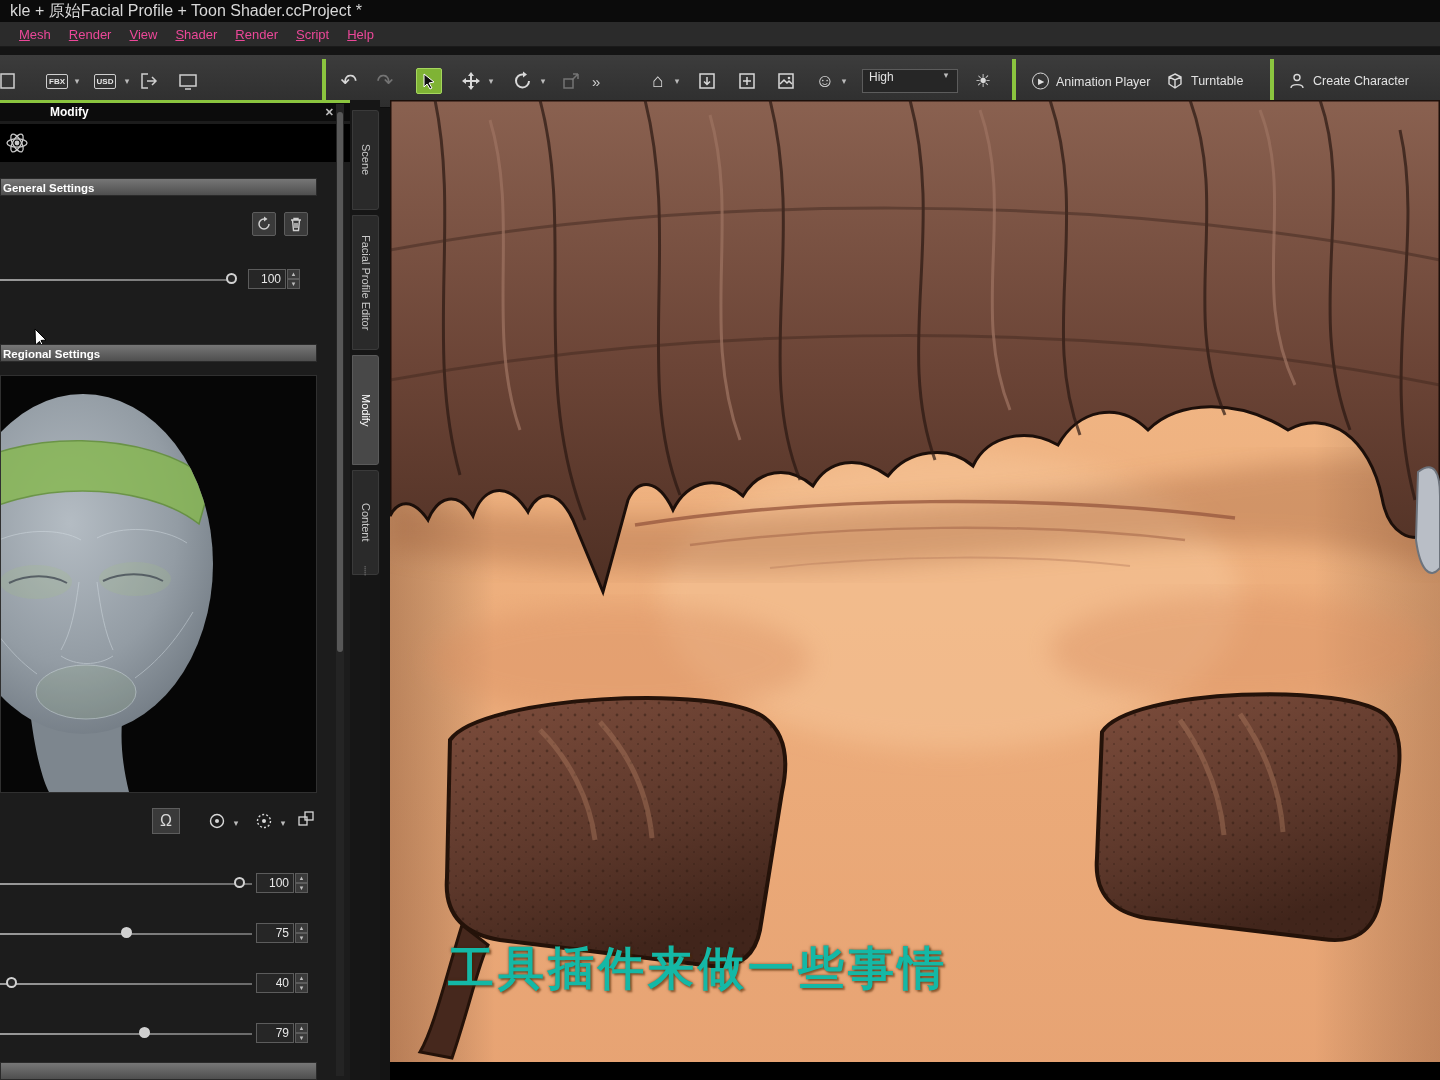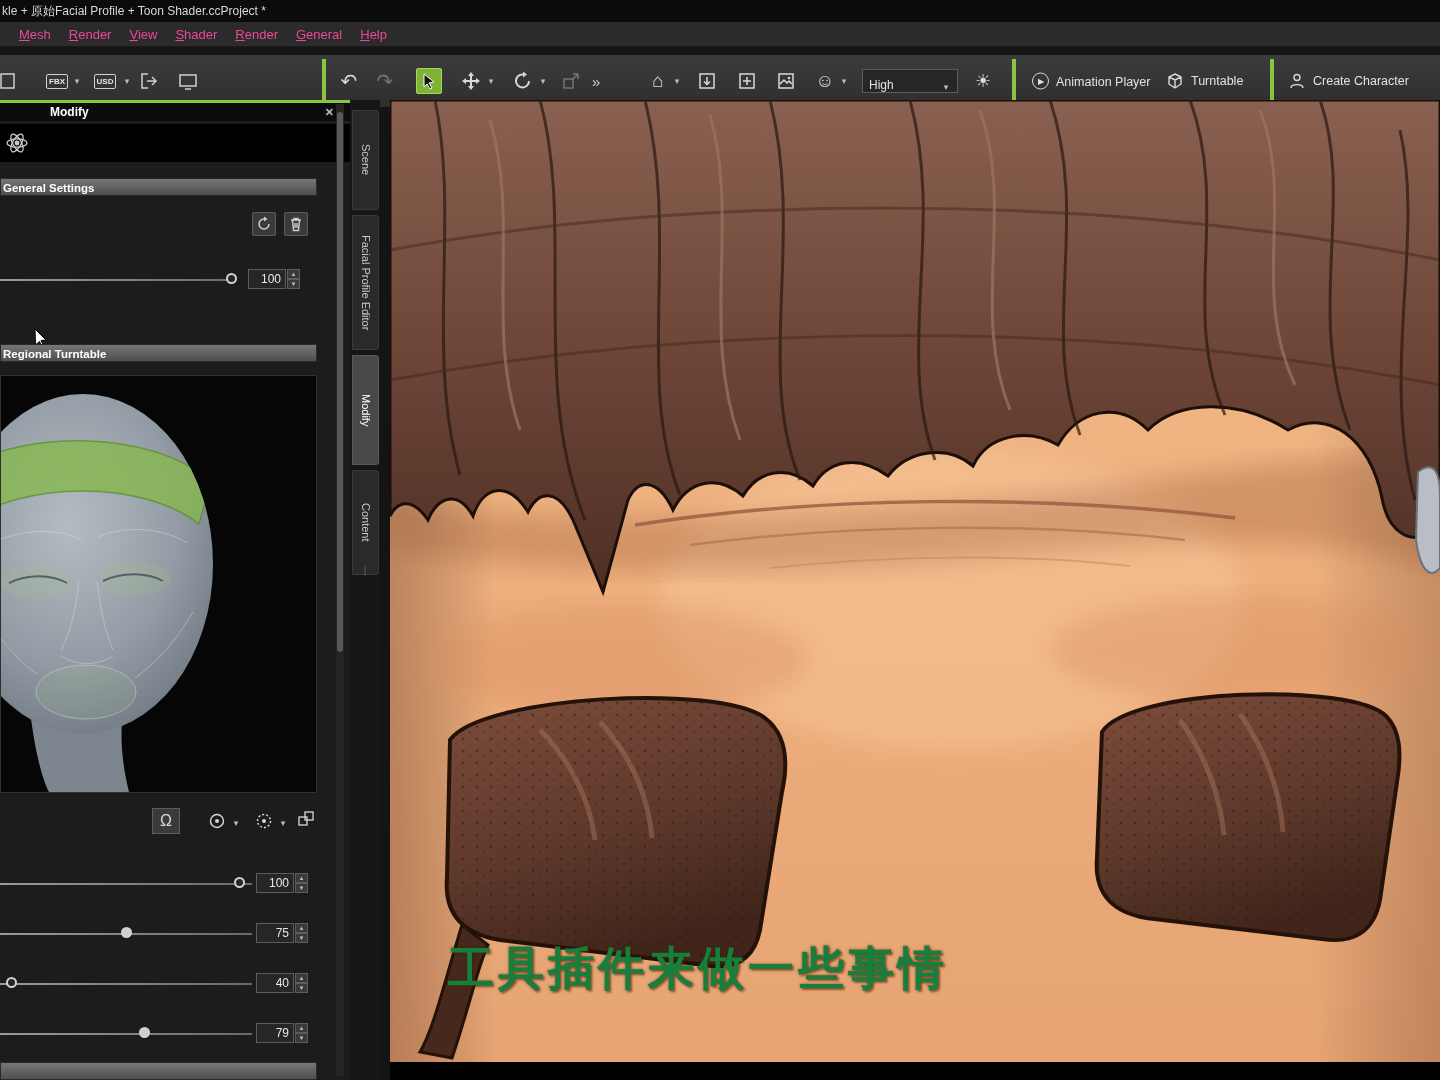--- a/index.html
+++ b/index.html
@@ -1,41 +1,41 @@
 <!DOCTYPE html>
 <html><head>
 <meta charset="utf-8">
 <style>
   * { box-sizing: border-box; margin: 0; padding: 0; }
   html,body { width:1440px; height:1080px; background:#141414; overflow:hidden;
               font-family:"Liberation Sans", sans-serif; }
 
   
   .titlebar { position:absolute; left:0; top:0; width:1440px; height:22px; background:#0b0b0b;
-              color:#d8d8d8; font-size:12px; line-height:22px; padding-left:2px; white-space:nowrap; }
+              color:#d8d8d8; font-size:16px; line-height:22px; padding-left:10px; white-space:nowrap; }
   .menubar { position:absolute; left:0; top:22px; width:1440px; height:25px; background:#2b2b2b;
              border-bottom:1px solid #1a1a1a; display:flex; align-items:center; padding-left:10px; }
   .menu-item { display:inline-block; color:#ec4899; font-size:13px; padding:3px 9px; cursor:default; }
   .menu-item::first-letter { text-decoration:underline; }
 
   
   .toolbar { position:absolute; left:0; top:47px; width:1440px; height:53px;
              background:linear-gradient(#3c3c3c,#2e2e2e); border-bottom:1px solid #0e0e0e;margin-top:8px; }
   .tb { position:absolute; top:50%; transform:translateY(-50%); color:#d9d9d9; }
   .icon-btn { width:26px; height:26px; display:flex; align-items:center; justify-content:center;
               font-size:16px; color:#d9d9d9; }
   .icon-btn svg { display:block; }
   .caret { font-size:9px; color:#bbb; width:10px; text-align:center; }
   .dim { opacity:.38; }
   .sep-green { width:4px; height:44px; background:#8bc53f; }
   .tool-active { background:#7fb335; border:1px solid #a5d65e; border-radius:2px; }
   .mini-tag { font-size:8px; font-weight:bold; border:1px solid #cfcfcf; border-radius:2px;
               padding:2px 2px; color:#e5e5e5; letter-spacing:0; }
   .quality { width:96px; height:24px; background:#262626; border:1px solid #5c5c5c; color:#e2e2e2;
-             font-size:12px; display:flex; align-items:flex-end; padding:0 6px; }
+             font-size:12px; display:flex; align-items:flex-start; padding:0 6px; }
   .quality .caret { margin-left:auto; }
   .tb-btn { display:flex; align-items:center; gap:7px; font-size:12.5px; color:#e2e2e2; }
   .playcirc { width:17px; height:17px; border:1.5px solid #d9d9d9; border-radius:50%;
               display:flex; align-items:center; justify-content:center; font-size:8px; padding-left:1px; }
 
   
   .panel { position:absolute; left:0; top:100px; width:350px; height:980px; background:#1c1c1c; }
   .panel-header { position:absolute; left:0; top:0; width:350px; height:21px; background:#0c0c0c;
                   border-top:3px solid #8bc53f; color:#fff; font-size:12px; font-weight:bold;
                   display:flex; align-items:center; }
@@ -71,36 +71,36 @@
   .vtab { position:absolute; left:2px; width:27px; background:#2a2a2a; border:1px solid #3a3a3a;
           border-radius:0 3px 3px 0; color:#c9c9c9; font-size:11px; writing-mode:vertical-rl;
           display:flex; align-items:center; justify-content:center; }
   .vtab.active { background:#484848; color:#fff; border-color:#5a5a5a; }
   .drag-dots { position:absolute; left:12px; top:462px; color:#6a6a6a; font-size:9px; line-height:5px;
                writing-mode:vertical-rl; letter-spacing:2px; }
 
   
   .viewport { position:absolute; left:390px; top:100px; width:1050px; height:980px; background:#000; }
   .viewport svg { display:block; }
-  .subtitle { position:absolute; left:58px; top:838px; width:940px; color:#15803d;
+  .subtitle { position:absolute; left:58px; top:838px; width:940px; color:#14b8a6;
               font-size:46px; font-weight:bold; letter-spacing:4px;
               text-shadow:0 0 3px rgba(60,30,0,.6), 2px 2px 2px rgba(80,40,0,.5); }
 </style>
 </head>
 <body>
 
 <div class="titlebar">kle + 原始Facial Profile + Toon Shader.ccProject *</div>
 
 <div class="menubar">
   <span class="menu-item">Mesh</span>
   <span class="menu-item">Render</span>
   <span class="menu-item">View</span>
   <span class="menu-item">Shader</span>
   <span class="menu-item">Render</span>
-  <span class="menu-item">General</span>
+  <span class="menu-item">Script</span>
   <span class="menu-item">Help</span>
 </div>
 
 <div class="toolbar">
   <div class="tb icon-btn" style="left:-8px">
     <svg width="20" height="20">
         <rect x="6" y="3" width="13" height="14" fill="none" stroke="#cfcfcf" stroke-width="1.5"></rect>
       </svg>
   </div>
   <div class="tb icon-btn" style="left:44px">
@@ -246,21 +246,21 @@
     <div class="spin" style="left:287px; top:169px">
       <span class="sp">▲</span>
       <span class="sp">▼</span>
     </div>
   </div>
 
   <svg class="cursor-arrow" width="16" height="20">
     <path d="M1 1 L12 12 L7 12.5 L10 18 L8 19 L5.5 13.5 L1.5 17 Z" fill="#fff" stroke="#000" stroke-width="1"></path>
   </svg>
 
-  <div class="sec-hdr" style="top:244px">Regional Turntable</div>
+  <div class="sec-hdr" style="top:244px">Regional Settings</div>
 
   <div class="preview">
     <svg width="315" height="416" viewBox="0 0 315 416">
       <defs>
         <radialGradient id="hd" cx="45%" cy="38%" r="75%">
           <stop offset="0%" stop-color="#b4bcc3"></stop>
             <stop offset="55%" stop-color="#939ca4"></stop>
           <stop offset="100%" stop-color="#666f78"></stop>
         </radialGradient>
         <clipPath id="headclip">

